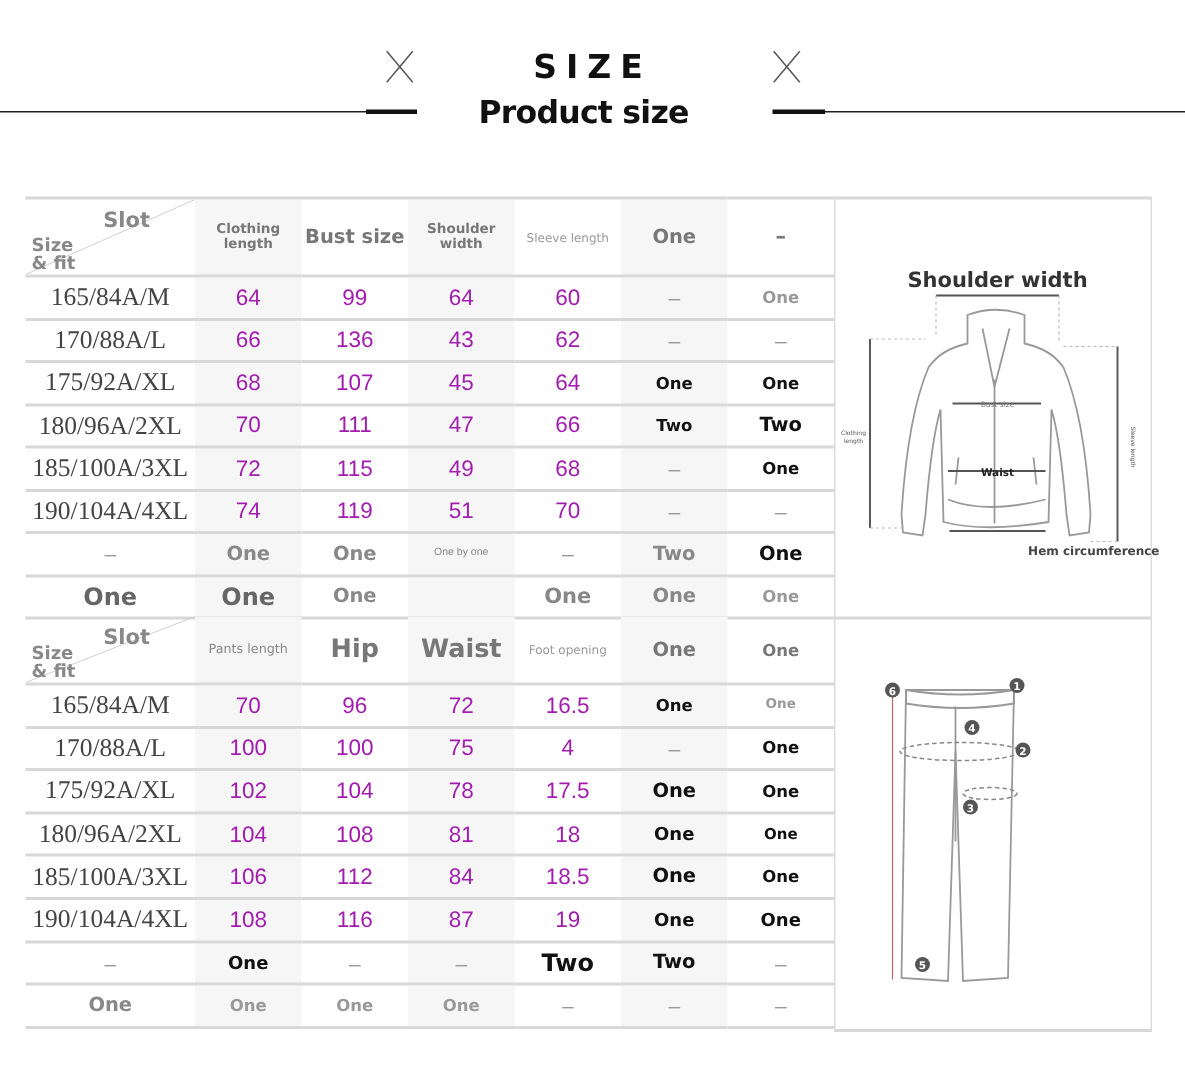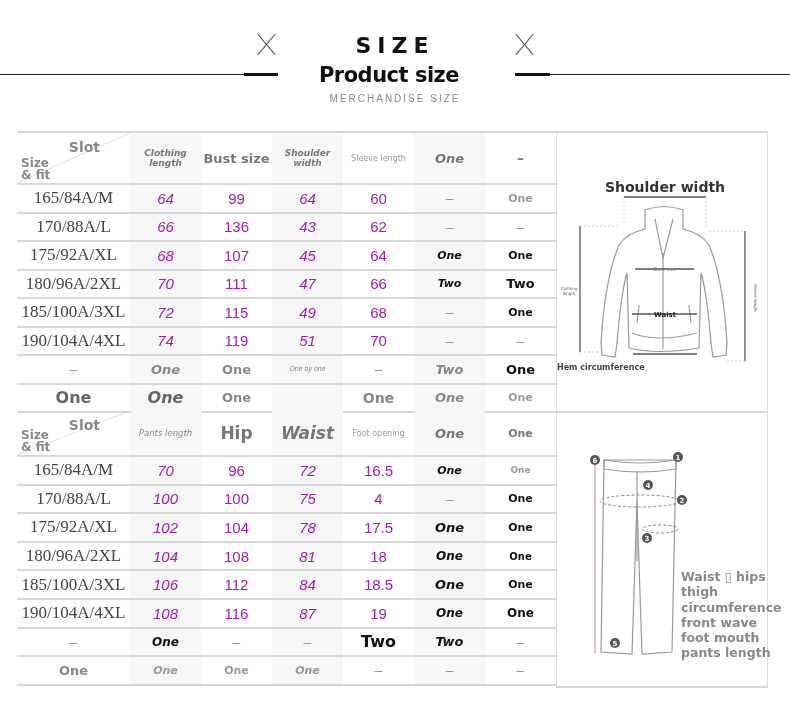--- a/index.html
+++ b/index.html
@@ -17,21 +17,21 @@
   .hdr .x1 { left:256px; }
   .hdr .x2 { left:514px; }
   .hdr .title { position:absolute; left:0; width:790px; top:33px; text-align:center; font-family:"DejaVu Sans", sans-serif; font-weight:bold; font-size:22px; letter-spacing:6px; color:#111; }
   .hdr .subtitle { position:absolute; left:0; width:778px; top:63px; text-align:center; font-family:"DejaVu Sans", sans-serif; font-weight:bold; font-size:21px; color:#111; letter-spacing:-0.5px; }
   .hdr .tiny { position:absolute; left:0; width:790px; top:93px; text-align:center; font-size:10px; letter-spacing:2px; color:#888; }
 
   table.sz { position:absolute; left:17px; border-collapse:collapse; table-layout:fixed; }
   table.sz td { border-bottom:2px solid #d8d8d8; text-align:center; vertical-align:middle; padding:0; overflow:hidden; white-space:nowrap; }
   table.sz td.c0 { font-family:"Liberation Serif", serif; font-size:17px; color:#444; text-align:center; }
   table.sz td.num { font-size:15px; color:#a21caf; }
-  table.sz .shade { background:#f6f6f6;font-style:italic; }
+  table.sz .shade { background:#f6f6f6; }
   table.sz tr.hd td { font-family:"DejaVu Sans", sans-serif; color:#777; font-weight:bold; }
   .corner { position:relative; height:100%; width:100%; }
   .corner .diag { position:absolute; left:0; top:0; width:100%; height:100%; background:linear-gradient(to top right, transparent calc(50% - 0.6px), #cfcfcf 50%, transparent calc(50% + 0.6px)); transform:scaleY(-1); }
   .corner .slot { position:absolute; right:30px; top:6px; font-size:14px; font-weight:bold; color:#888; font-family:"DejaVu Sans", sans-serif; }
   .corner .sf { position:absolute; left:4px; bottom:2px; font-size:12px; line-height:12px; text-align:left; font-weight:bold; color:#888; font-family:"DejaVu Sans", sans-serif; }
 
   .h-small { font-size:9px !important; line-height:10px; white-space:normal !important; }
   .h-tiny { font-size:8px !important; font-weight:normal !important; color:#999 !important; }
   .h-mid { font-size:13px !important; }
   .h-big { font-size:17px !important; }
@@ -40,37 +40,36 @@
   .gry { font-family:"DejaVu Sans", sans-serif; font-weight:bold; color:#888; font-size:13px; }
   .gry-s { font-family:"DejaVu Sans", sans-serif; font-weight:bold; color:#999; font-size:11px; }
   .gry-l { font-family:"DejaVu Sans", sans-serif; font-weight:bold; color:#666; font-size:16px; }
   .dash { color:#999; font-size:14px; }
   .obo { font-size:7px; line-height:8px; color:#888; white-space:normal !important; }
 
   .panel { position:absolute; border-left:1px solid #ddd; border-right:1px solid #ddd; }
   .panel.jacket { left:556px; top:131px; width:210px; height:278px; border-top:2px solid #d8d8d8; border-bottom:2px solid #d8d8d8; }
   .panel.pants { left:556px; top:411px; width:210px; height:275px; border-bottom:2px solid #d8d8d8; }
   .panel .lbl-title { position:absolute; left:0; width:216px; top:46px; text-align:center; font-family:"DejaVu Sans", sans-serif; font-weight:bold; font-size:14px; color:#333; }
-  .panel .lbl-hem { position:absolute; left:0; width:216px; top:230px; text-align:left; font-family:"DejaVu Sans", sans-serif; font-size:8px; font-weight:bold; color:#444; }
+  .panel .lbl-hem { position:absolute; left:0; width:216px; top:230px; text-align:right; font-family:"DejaVu Sans", sans-serif; font-size:8px; font-weight:bold; color:#444; }
   .panel .pants-legend { position:absolute; left:124px; top:158px; font-family:"DejaVu Sans", sans-serif; font-weight:bold; font-size:12.5px; line-height:15.3px; color:#888; }
   svg { position:absolute; left:0; top:0; }
 </style>
 </head>
 <body>
 
 <div class="hdr">
   <div class="line-left"></div>
   <div class="bar-left"></div>
   <div class="line-right"></div>
   <div class="bar-right"></div>
   <div class="x x1"></div>
   <div class="x x2"></div>
   <div class="title">SIZE</div>
   <div class="subtitle">Product size</div>
-  <div class="tiny">MERCHANDISE SIZE</div>
 </div>
 
 <table class="sz" style="top:131px;">
   <colgroup>
     <col style="width:113px">
       <col style="width:71px">
       <col style="width:71px">
       <col style="width:71px">
       <col style="width:71px">
       <col style="width:71px">
@@ -321,21 +320,13 @@
       <circle cx="90" cy="127" r="5"></circle>
         <text x="90" y="130" text-anchor="middle" fill="#fff">3</text>
       <circle cx="91" cy="74" r="5"></circle>
         <text x="91" y="77" text-anchor="middle" fill="#fff">4</text>
       <circle cx="58" cy="232" r="5"></circle>
         <text x="58" y="235" text-anchor="middle" fill="#fff">5</text>
       <circle cx="38" cy="49" r="5"></circle>
         <text x="38" y="52" text-anchor="middle" fill="#fff">6</text>
     </g>
   </svg>
-  <div class="pants-legend">
-    <div>Waist ▯ hips</div>
-    <div>thigh</div>
-    <div>circumference</div>
-    <div>front wave</div>
-    <div>foot mouth</div>
-    <div>pants length</div>
-  </div>
 </div>
 
 </body></html>

